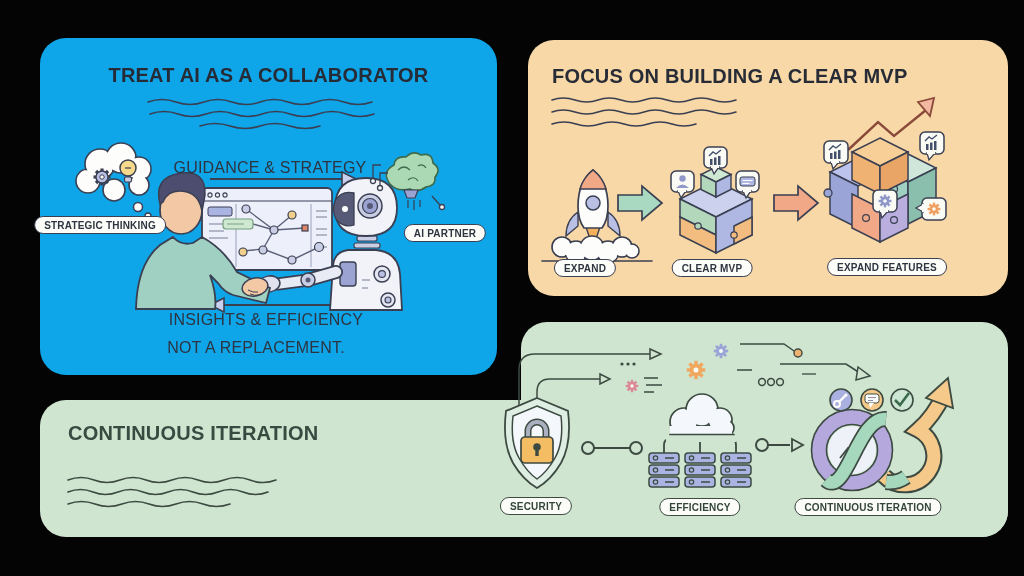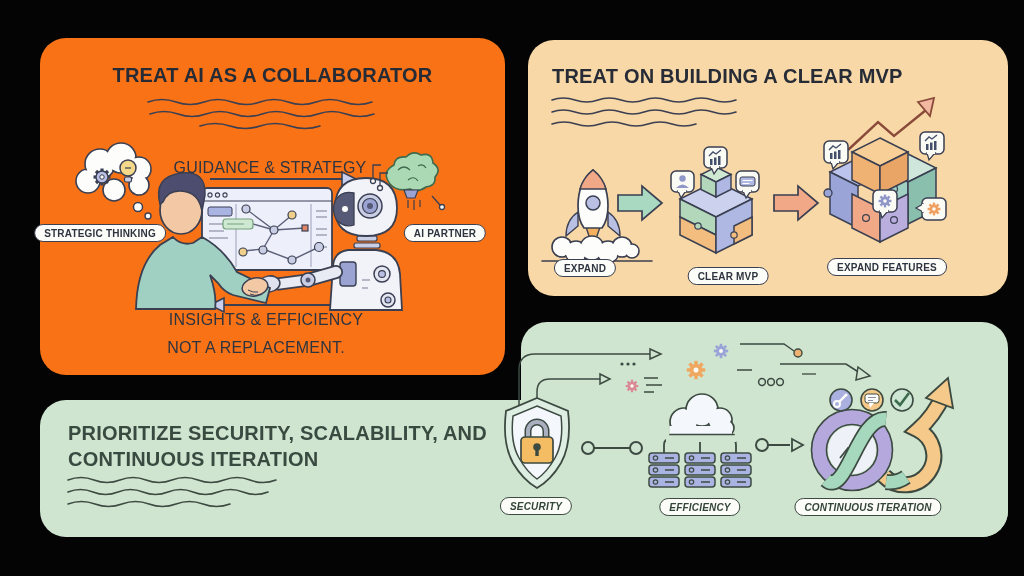--- a/index.html
+++ b/index.html
@@ -1,33 +1,33 @@
 <!DOCTYPE html>
 <html><head>
 <meta charset="utf-8">
 <style>
   html,body{margin:0;padding:0;background:#040404;}
   #stage{position:relative;width:1024px;height:576px;background:#040404;overflow:hidden;
          font-family:"Liberation Sans",sans-serif;}
   .panel{position:absolute;border-radius:26px;}
-  #p1{left:40px;top:38px;width:457px;height:337px;background:#f97316;padding-left:8px;}
+  #p1{left:40px;top:38px;width:457px;height:337px;background:#0ea5e9;}
   #p2{left:528px;top:40px;width:480px;height:256px;background:#f8d8a6;}
   #p3{left:40px;top:322px;width:968px;height:215px;}
   .g-bg{position:absolute;background:#cfe5d0;border-radius:26px;}
   #g-bg-left{left:0;top:78px;width:968px;height:137px;}
   #g-bg-right{left:481px;top:0;width:487px;height:215px;}
   .art{position:absolute;left:0;top:0;}
   .title{position:absolute;font-weight:bold;color:#262b36;letter-spacing:.2px;white-space:nowrap;font-size:20px;}
   #p1 .title{left:0;right:0;top:26px;text-align:center;}
   #p2 .title{left:24px;top:25px;}
   #p3 .title{left:28px;top:98px;color:#394a40;line-height:26px;font-size:20px;}
   .pill{position:absolute;transform:translateX(-50%);background:#fcfcf8;border:1.6px solid #3a3f52;
         border-radius:999px;padding:2.5px 9px;font-size:10px;font-weight:bold;color:#2e3440;
         white-space:nowrap;letter-spacing:.2px;}
-  #p3 .pill{border-color:#3c4a41;color:#33453b;font-style:italic;}
+  #p3 .pill{border-color:#3c4a41;color:#33453b;}
   .mini-label{position:absolute;transform:translateX(-50%);font-size:16px;font-weight:normal;
               color:#2e3440;white-space:nowrap;letter-spacing:.2px;}
 </style>
 </head>
 <body>
 
 <div id="stage">
 
   <div id="p1" class="panel">
     <svg class="art" width="457" height="337" viewBox="0 0 457 337">
@@ -185,21 +185,21 @@
           <circle cx="333" cy="143" r="2.5" fill="#fdfdfb"></circle>
         <path d="M392 158 l8 9"></path>
           <circle cx="402" cy="169" r="2.5" fill="#fdfdfb"></circle>
       </g>
     </svg>
 
     <div class="title">TREAT AI AS A COLLABORATOR</div>
     <div class="mini-label" style="left:230px;top:121px;">GUIDANCE &amp; STRATEGY</div>
     <div class="mini-label" style="left:226px;top:273px;">INSIGHTS &amp; EFFICIENCY</div>
     <div class="mini-label" style="left:216px;top:301px;">NOT A REPLACEMENT.</div>
-    <div class="pill" style="left:60px;top:186px;">STRATEGIC THINKING</div>
+    <div class="pill" style="left:60px;top:178px;">STRATEGIC THINKING</div>
     <div class="pill" style="left:389px;top:186px;margin-left:16px;">AI PARTNER</div>
   </div>
 
   <div id="p2" class="panel">
     <svg class="art" width="480" height="256" viewBox="0 0 480 256">
       <defs>
         <g id="mini-chart">
           <polyline points="1,6 5,2 8,4 13,0" stroke="#44506a" stroke-width="1.4" fill="none"></polyline>
           <rect x="2" y="9" width="2.5" height="6" fill="#44506a"></rect>
           <rect x="6" y="7.5" width="2.5" height="7.5" fill="#44506a"></rect>
@@ -329,23 +329,23 @@
         <use href="#mini-gear" transform="translate(357,161) scale(0.8)" style="color:#8f98c8"></use>
       </g>
       <g>
         <rect x="394" y="158" width="24" height="22" rx="5" fill="#fbfbf6" stroke="#3a3f52" stroke-width="1.5"></rect>
         <polygon points="395,164 395,172 388,168" fill="#fbfbf6" stroke="#3a3f52" stroke-width="1.3"></polygon>
         <rect x="394" y="164" width="2" height="8" fill="#fbfbf6"></rect>
         <use href="#mini-gear" transform="translate(406,169) scale(0.8)" style="color:#f0a060"></use>
       </g>
     </svg>
 
-    <div class="title">TREAT ON BUILDING A CLEAR MVP</div>
+    <div class="title">FOCUS ON BUILDING A CLEAR MVP</div>
     <div class="pill" style="left:57px;top:219px;">EXPAND</div>
-    <div class="pill" style="left:200px;top:219px;margin-top:8px;">CLEAR MVP</div>
+    <div class="pill" style="left:184px;top:219px;">CLEAR MVP</div>
     <div class="pill" style="left:359px;top:218px;text-align:right;">EXPAND FEATURES</div>
   </div>
 
   <div id="p3" class="panel">
     <div id="g-bg-left" class="g-bg"></div>
     <div id="g-bg-right" class="g-bg"></div>
 
     <svg class="art" width="968" height="215" viewBox="0 0 968 215">
       <g stroke="#3c4a41" stroke-width="1.6" fill="none" stroke-linecap="round">
         <path d="M28 158 q13 -5 26 0 t26 0 t26 0 t26 0 t26 0 t26 0 t26 0 t26 0"></path>
@@ -482,21 +482,20 @@
         <polygon points="829,81 834,81 830,86" fill="#fdfdfb"></polygon>
         <path d="M828 75.5 h8 M828 78.5 h5" stroke="#8a8fa5" stroke-width="1.1"></path>
       </g>
       <g>
         <circle cx="862" cy="78" r="11" fill="#cde7d4" stroke="#3c4a41" stroke-width="1.6"></circle>
         <polyline points="855,78 860,83 869,71" stroke="#3c6a4c" stroke-width="2.6" fill="none"></polyline>
       </g>
     </svg>
 
     <div class="title">
-      <div>PRIORITIZE SECURITY, SCALABILITY, AND</div>
       <div>CONTINUOUS ITERATION</div>
     </div>
     <div class="pill" style="left:496px;top:175px;">SECURITY</div>
     <div class="pill" style="left:660px;top:176px;">EFFICIENCY</div>
     <div class="pill" style="left:828px;top:176px;">CONTINUOUS ITERATION</div>
   </div>
 
 </div>
 
 </body></html>

